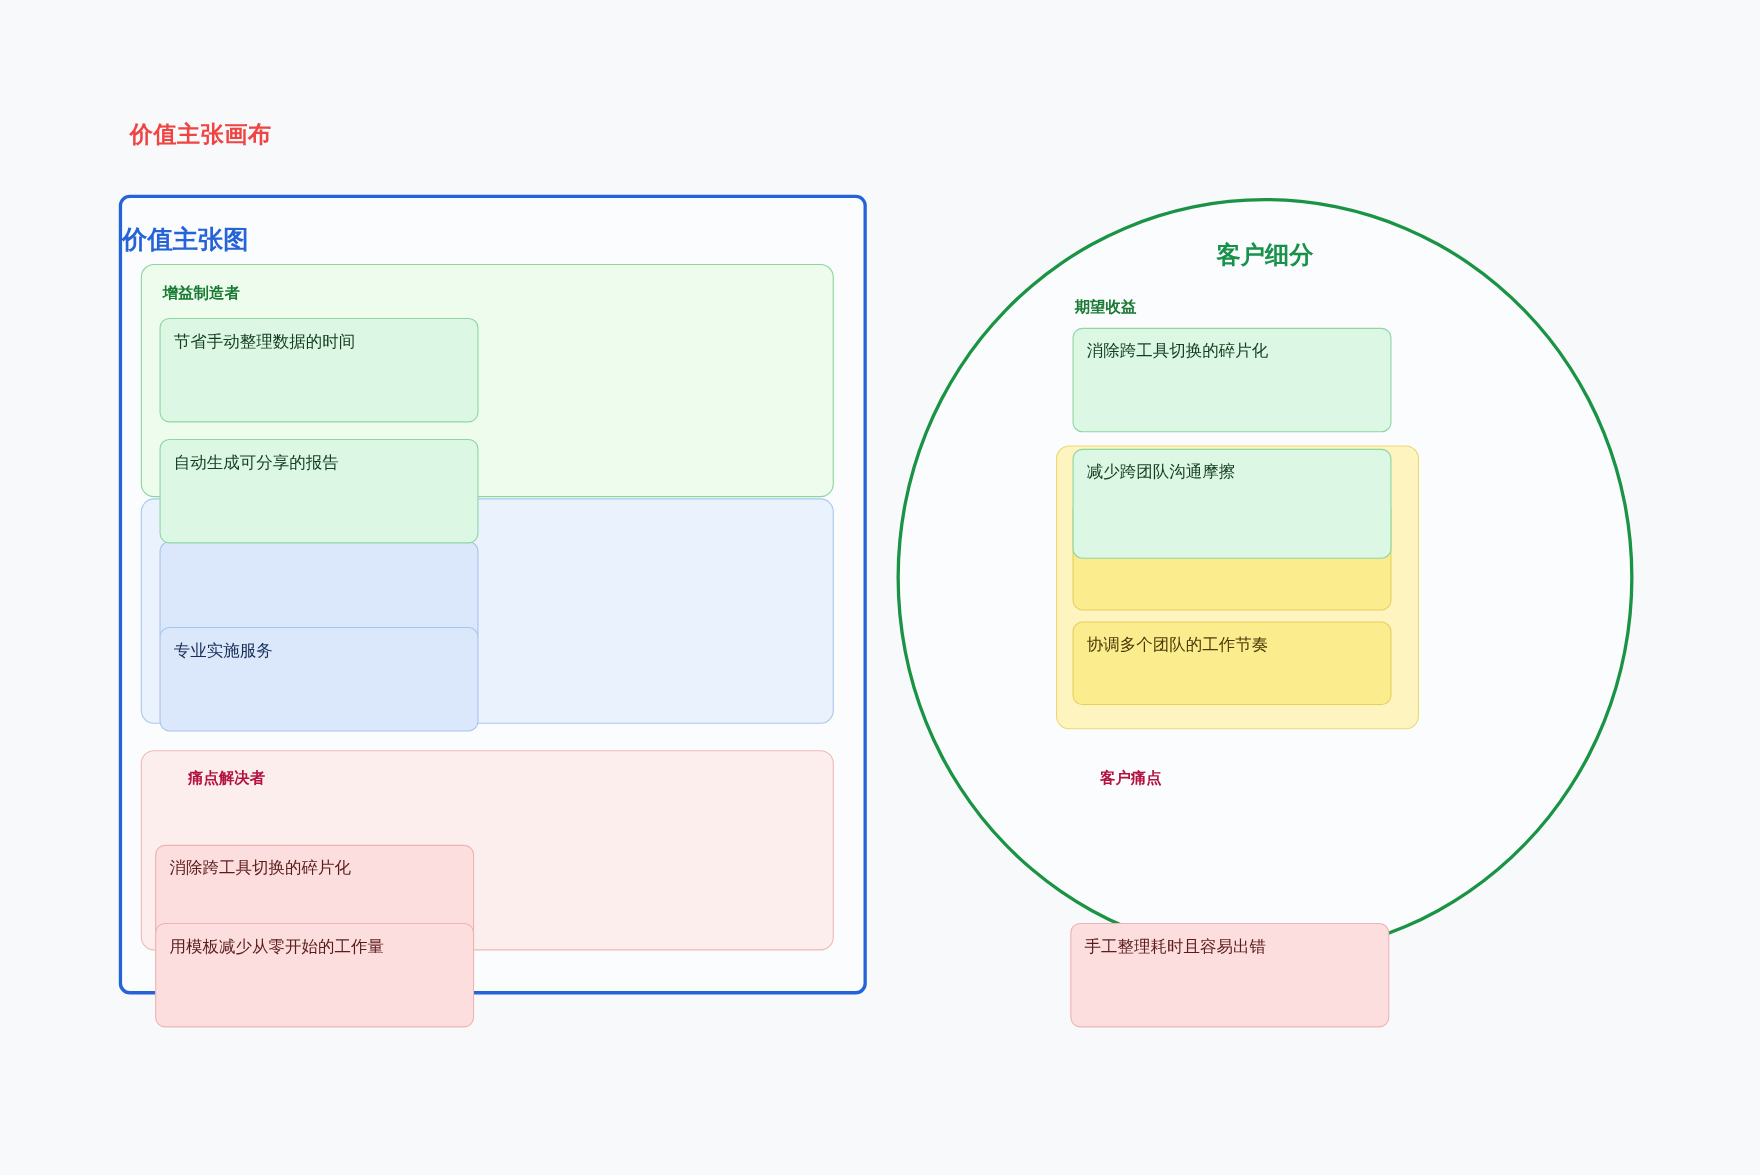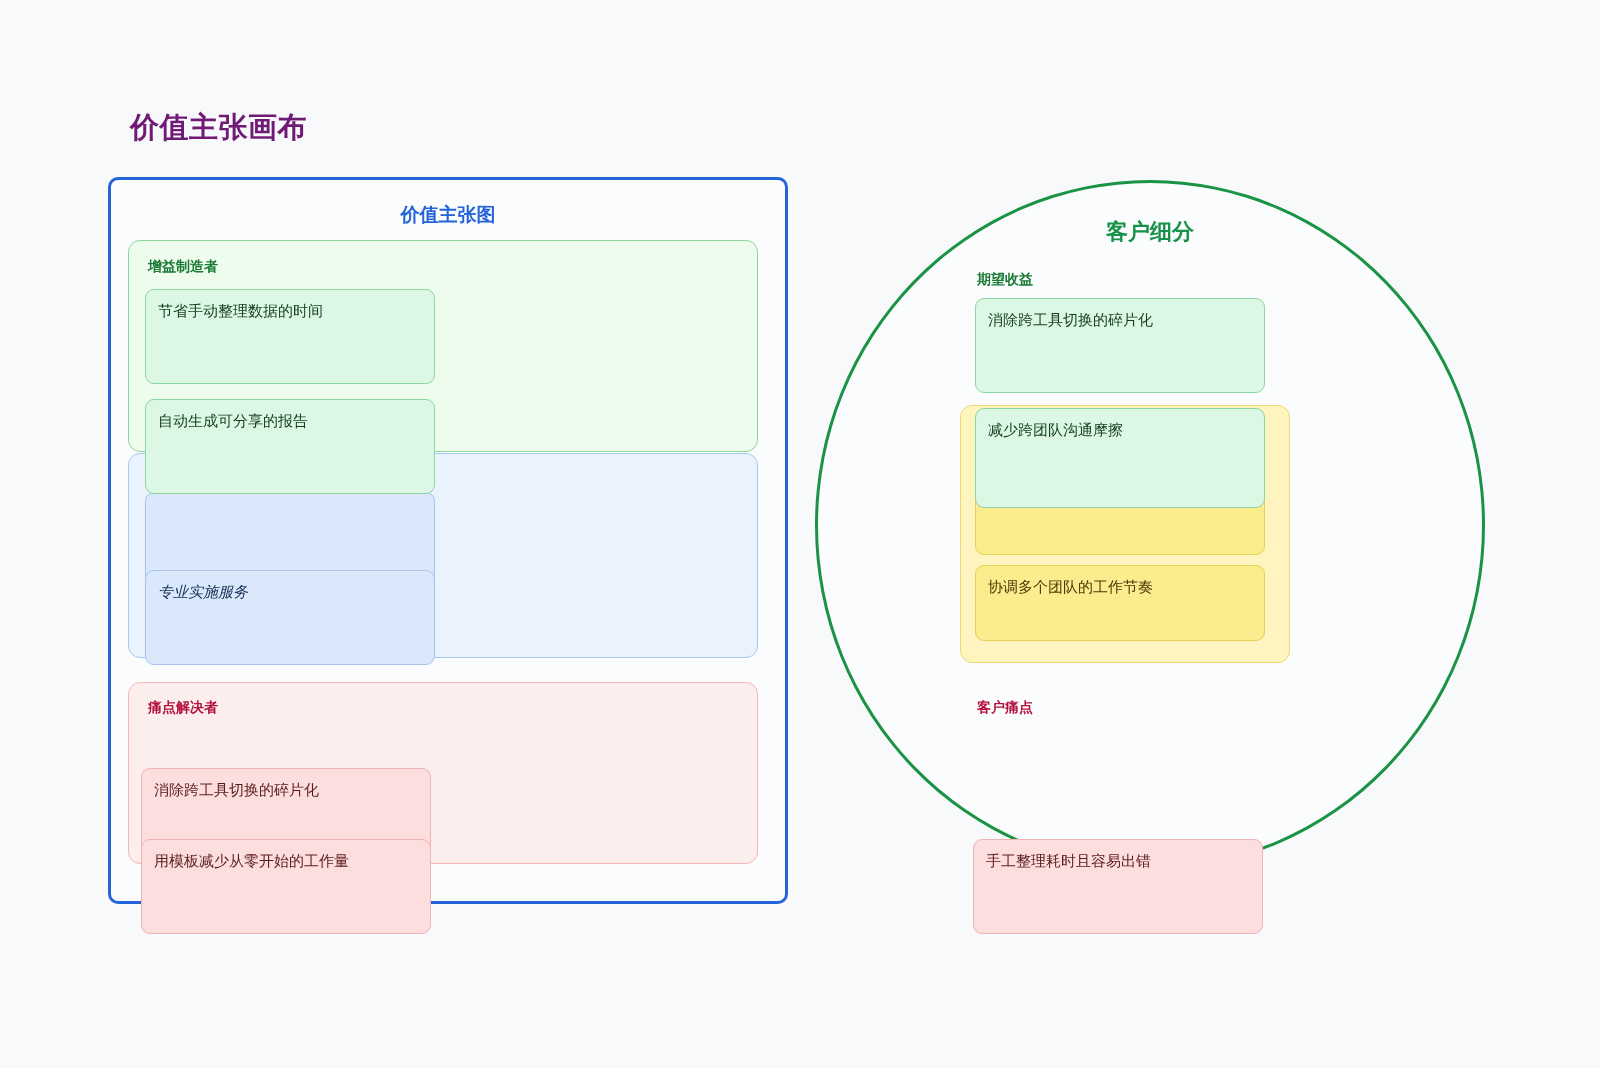--- a/index.html
+++ b/index.html
@@ -16,47 +16,47 @@
   }
 
   .canvas-root {
     position: absolute;
     inset: 0;
   }
 
   
   .page-title {
     position: absolute;
-    left: 130px;
+    left: 118px;
     top: 108px;
-    font-size: 29px;
+    font-size: 21px;
     font-weight: bold;
-    color: #701a75;
+    color: #ef4444;
     letter-spacing: 0.5px;
   }
 
   
   .vp-square {
     position: absolute;
     left: 108px;
     top: 177px;
     width: 680px;
     height: 727px;
     border: 3px solid #2563d9;
     border-radius: 10px;
     background: #fbfcfd;
     box-sizing: border-box;
   }
   .vp-square-title {
     position: absolute;
     left: 0;
     top: 22px;
     width: 100%;
-    text-align: center;
-    font-size: 19px;
+    text-align: left;
+    font-size: 23px;
     font-weight: bold;
     color: #2563d9;
   }
 
   
   .cs-circle {
     position: absolute;
     left: 815px;
     top: 180px;
     width: 670px;
@@ -89,21 +89,21 @@
     font-weight: bold;
     white-space: nowrap;
   }
 
   .panel.green  { background: #edfced; border: 1px solid #8bd69a; }
   .panel.blue   { background: #eaf2fd; border: 1px solid #a9c8f0; }
   .panel.pink   { background: #fdeeee; border: 1px solid #f2b7b7; }
   .panel.yellow { background: #fdf4c0; border: 1px solid #edd873; }
 
   .panel-label.green  { color: #1a7a35; }
-  .panel-label.pink   { color: #b3123f; }
+  .panel-label.pink   { color: #b3123f; margin-left: 23px; }
 
   
   .card {
     position: absolute;
     width: 290px;
     height: 95px;
     border-radius: 9px;
     box-sizing: border-box;
     padding: 11px 12px 0 12px;
     font-size: 15px;
@@ -127,21 +127,21 @@
 
   <div class="panel green" style="left:128px; top:240px; width:630px; height:212px;"></div>
   <div class="panel-label green" style="left:148px; top:258px;">增益制造者</div>
 
   <div class="panel blue" style="left:128px; top:453px; width:630px; height:205px;"></div>
 
   <div class="panel pink" style="left:128px; top:682px; width:630px; height:182px;"></div>
   <div class="panel-label pink" style="left:148px; top:699px;">痛点解决者</div>
 
   <div class="card blue" style="left:145px; top:492px;"></div>
-  <div class="card blue" style="left:145px; top:570px;font-style:italic;">专业实施服务</div>
+  <div class="card blue" style="left:145px; top:570px;">专业实施服务</div>
 
   <div class="card green" style="left:145px; top:289px;">节省手动整理数据的时间</div>
   <div class="card green" style="left:145px; top:399px;">自动生成可分享的报告</div>
 
   <div class="card pink" style="left:141px; top:729px;margin-top:39px;">消除跨工具切换的碎片化</div>
   <div class="card pink" style="left:141px; top:839px;">用模板减少从零开始的工作量</div>
 
   <div class="cs-circle">
     <div class="cs-circle-title">客户细分</div>
   </div>

